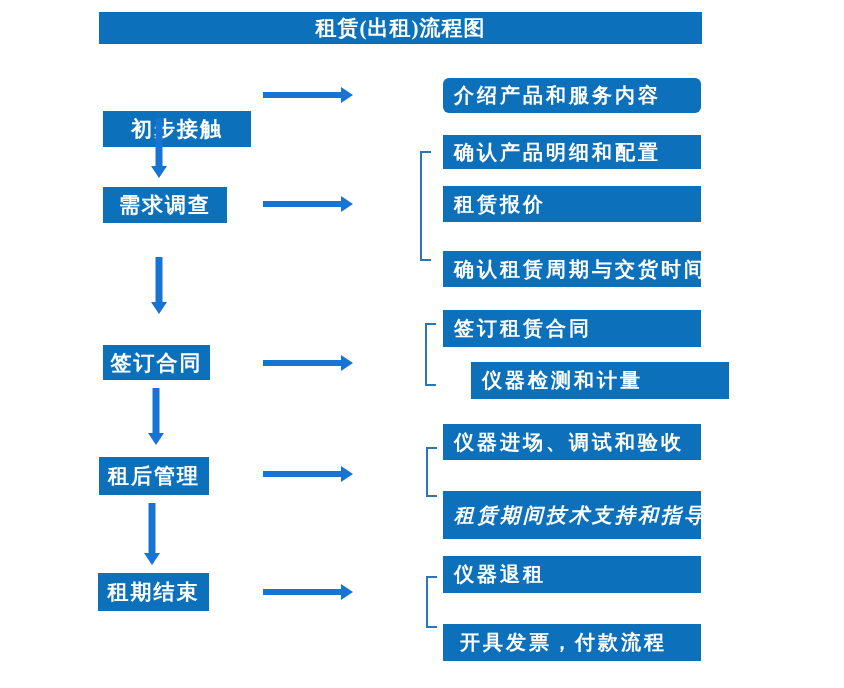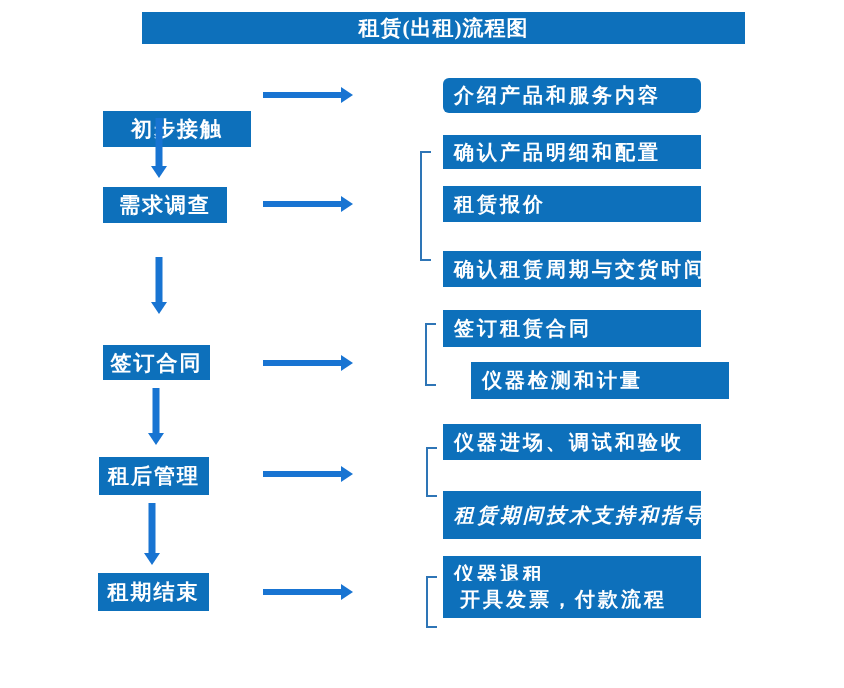--- a/index.html
+++ b/index.html
@@ -19,21 +19,20 @@
     position: absolute;
     left: 99px; top: 12px; width: 603px; height: 32px;
     background: var(--box-blue);
     color: var(--box-text);
     font-size: 21px;
     font-weight: bold;
     letter-spacing: 1px;
     display: flex;
     align-items: center;
     justify-content: center;
-    margin-left: 43px;
   }
   .stage-box {
     position: absolute;
     background: var(--box-blue);
     color: var(--box-text);
     font-size: 21px;
     font-weight: bold;
     letter-spacing: 2px;
     display: flex;
     align-items: center;
@@ -141,15 +140,15 @@
   <div class="detail-box" style="top:186px; height:36px;">租赁报价</div>
   <div class="detail-box" style="top:243px; height:36px;margin-top:8px;">确认租赁周期与交货时间</div>
 
   <div class="detail-box" style="top:310px; height:37px;">签订租赁合同</div>
   <div class="detail-box" style="top:362px; height:37px;margin-left:28px;">仪器检测和计量</div>
 
   <div class="detail-box" style="top:424px; height:36px;">仪器进场、调试和验收</div>
   <div class="detail-box" style="top:491px; height:48px;font-style:italic;">租赁期间技术支持和指导</div>
 
   <div class="detail-box" style="top:556px; height:37px;">仪器退租</div>
-  <div class="detail-box" style="top:581px; height:37px;padding-left:17px;">开具发票，付款流程</div>
+  <div class="detail-box" style="top:624px; height:37px;padding-left:17px;">开具发票，付款流程</div>
 
 </div>
 
 </body></html>

